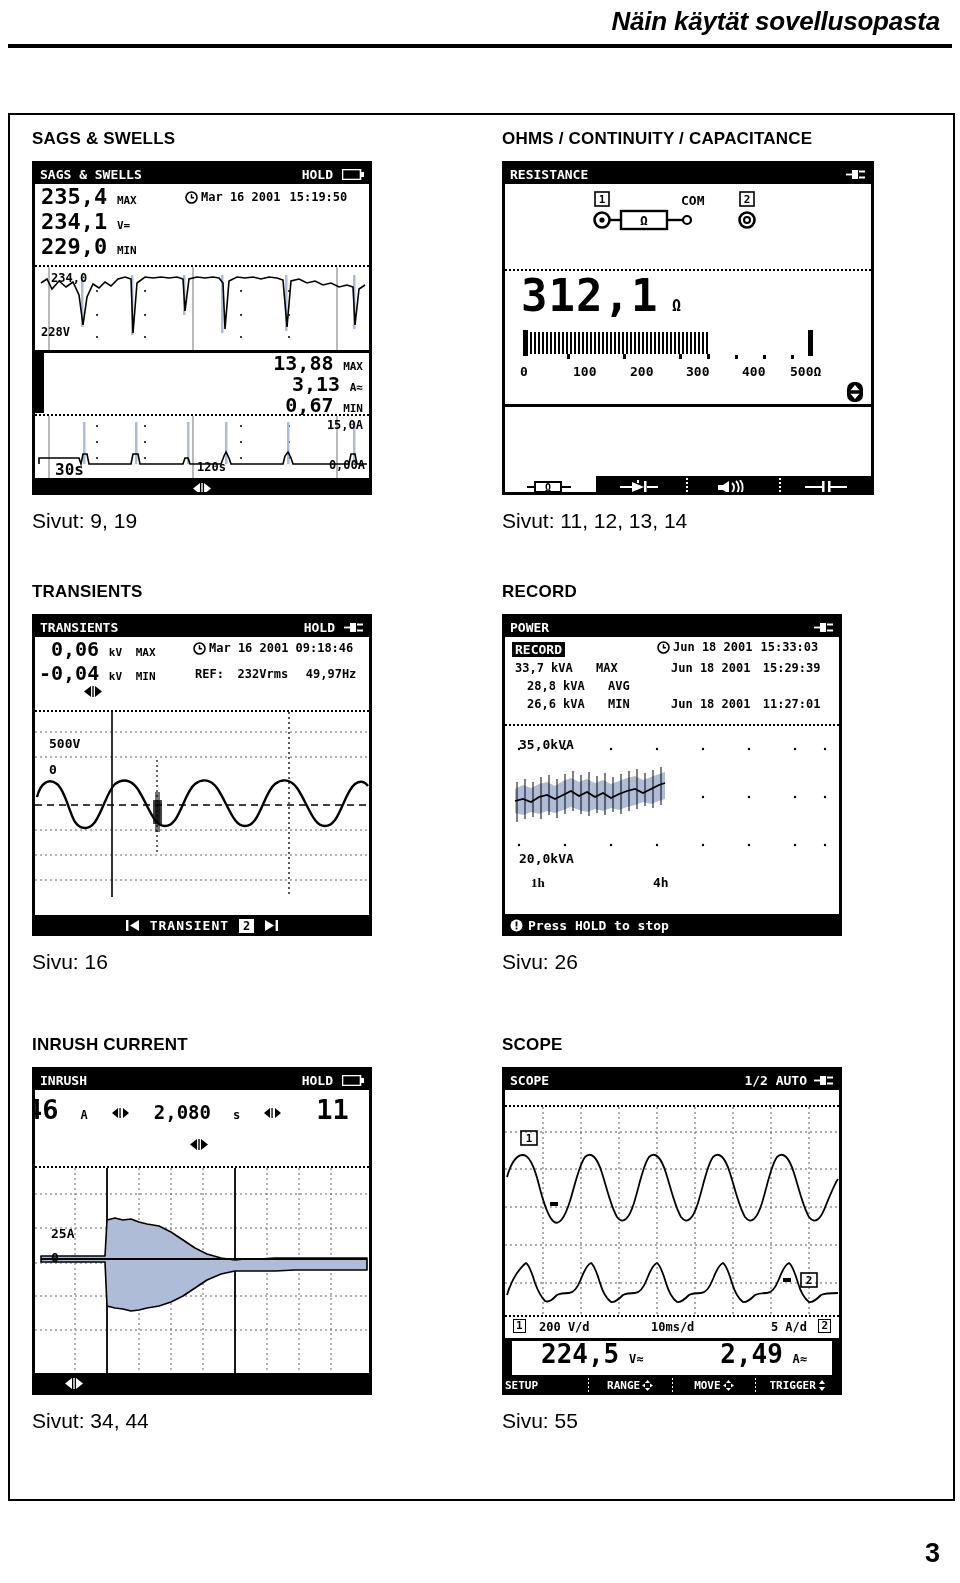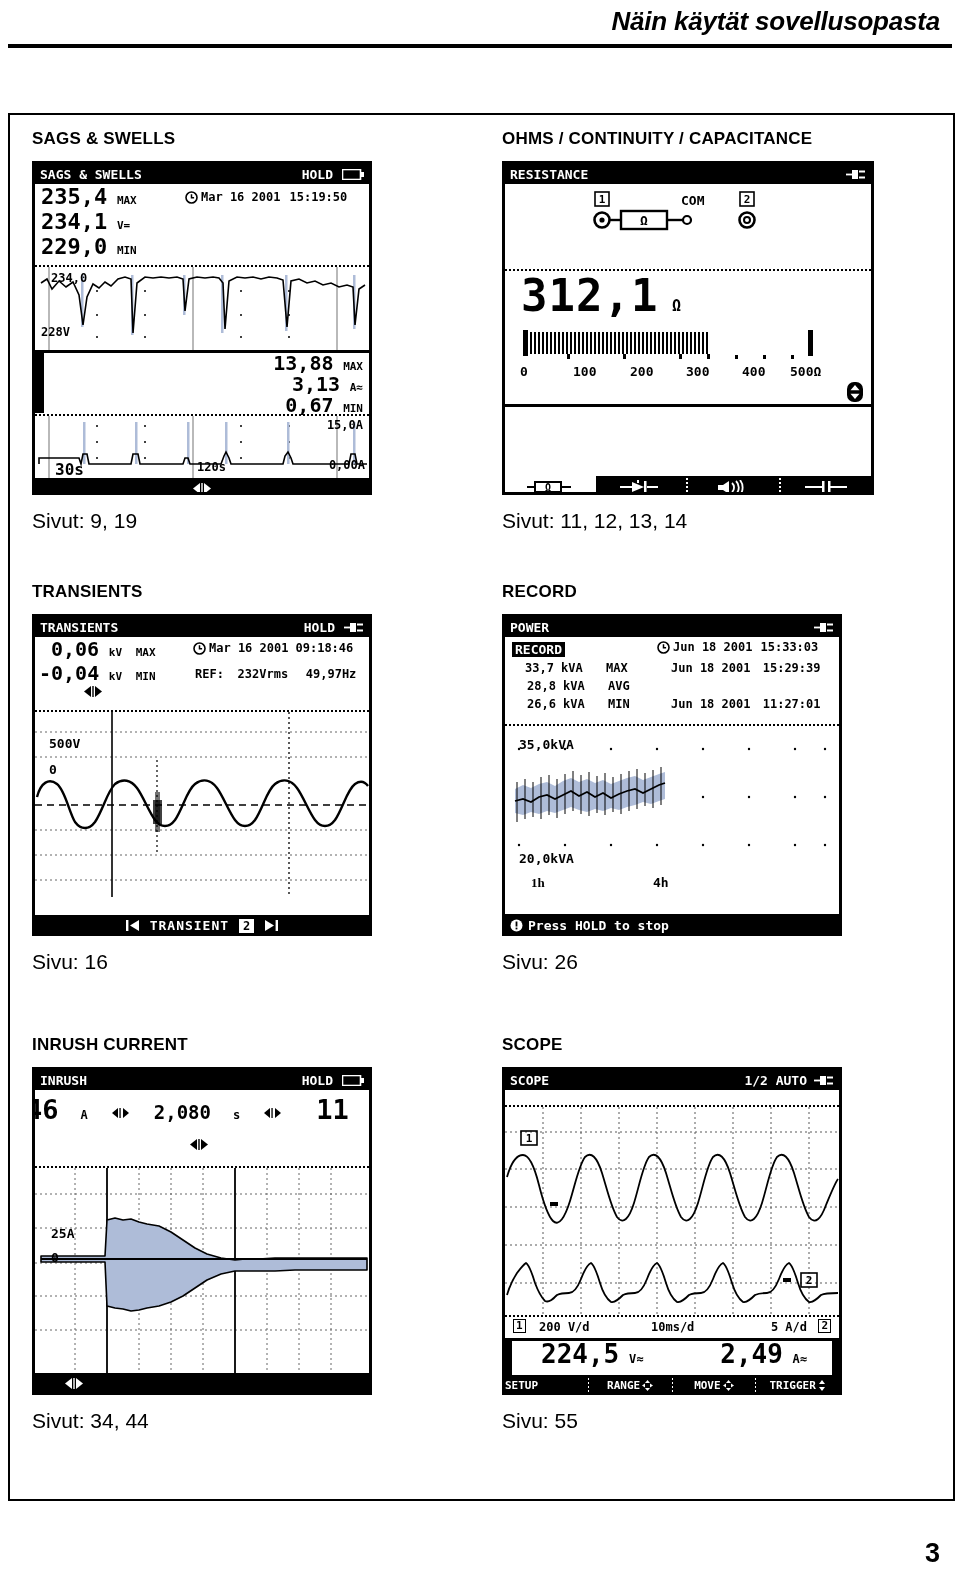--- a/index.html
+++ b/index.html
@@ -553,21 +553,21 @@
                 </svg>
             </span>
             <span class="smalllbl" style="font-size:12px;">Jun 18 2001</span>
             <span class="smalllbl" style="font-size:12px;margin-left:5px;">15:33:03</span>
           </div>
 
           <div style="position:absolute;left:22px;top:24px;">
             <span class="smalllbl" style="font-size:12px;"></span>
           </div>
 
-          <div style="position:absolute;left:20px;top:24px;font-family:'DejaVu Sans Mono',monospace;font-weight:bold;font-size:12px;">
+          <div style="position:absolute;left:10px;top:24px;font-family:'DejaVu Sans Mono',monospace;font-weight:bold;font-size:12px;">
             <span>33,7 kVA</span>
             <span style="margin-left:16px;">MAX</span>
           </div>
           <div style="position:absolute;left:166px;top:24px;font-family:'DejaVu Sans Mono',monospace;font-weight:bold;font-size:12px;">
             <span>Jun 18 2001</span>
             <span style="margin-left:5px;">15:29:39</span>
           </div>
 
           <div style="position:absolute;left:22px;top:42px;font-family:'DejaVu Sans Mono',monospace;font-weight:bold;font-size:12px;">
             <span>28,8 kVA</span>

